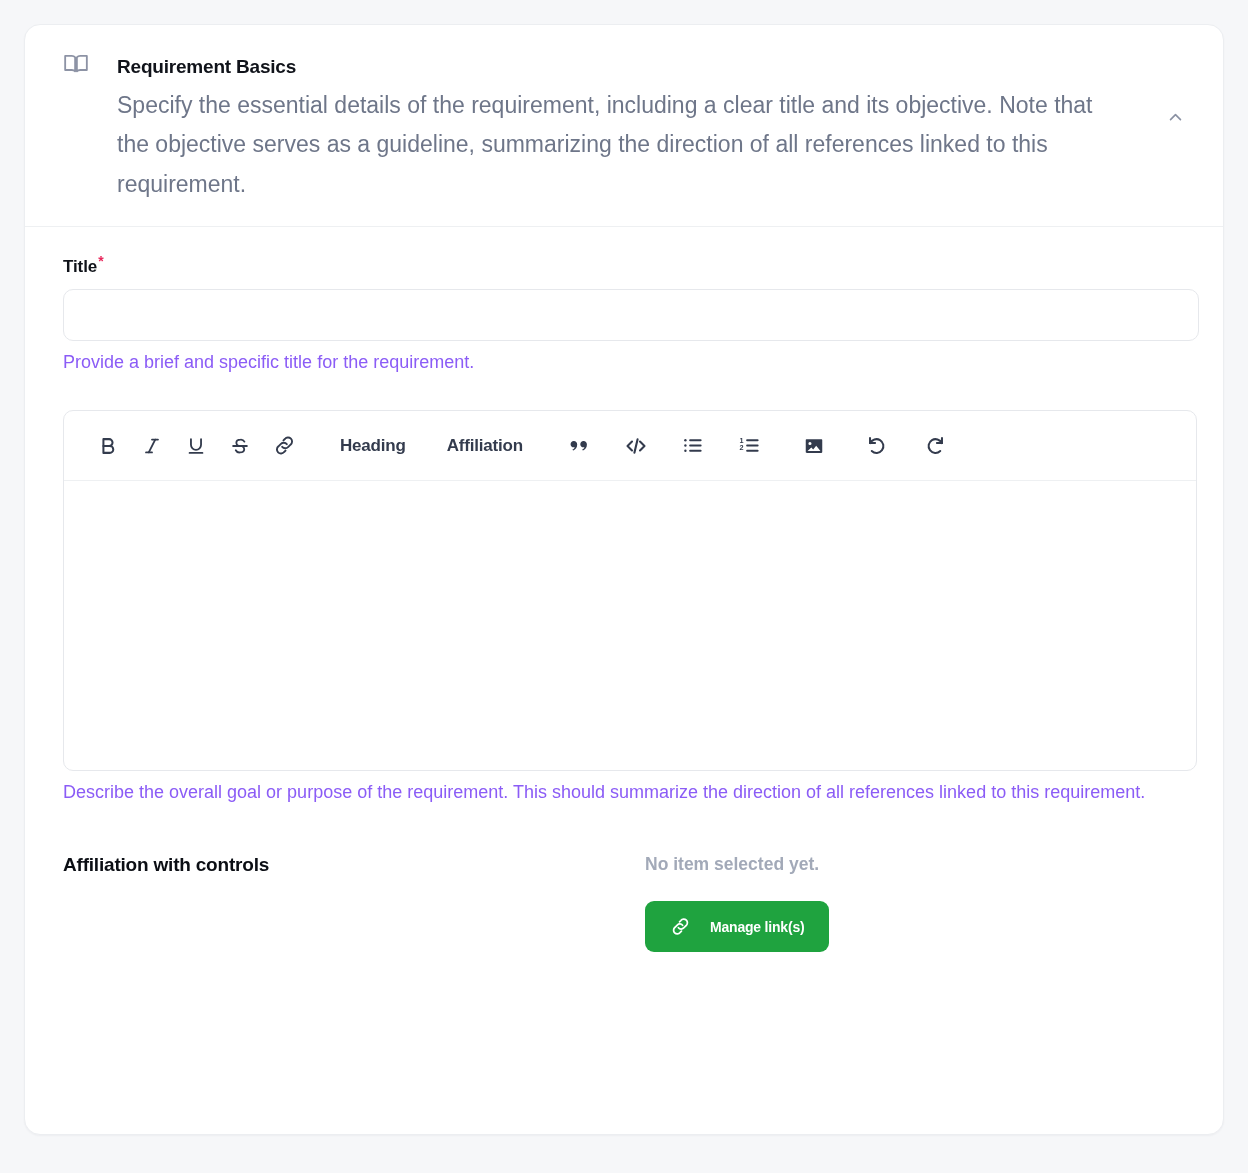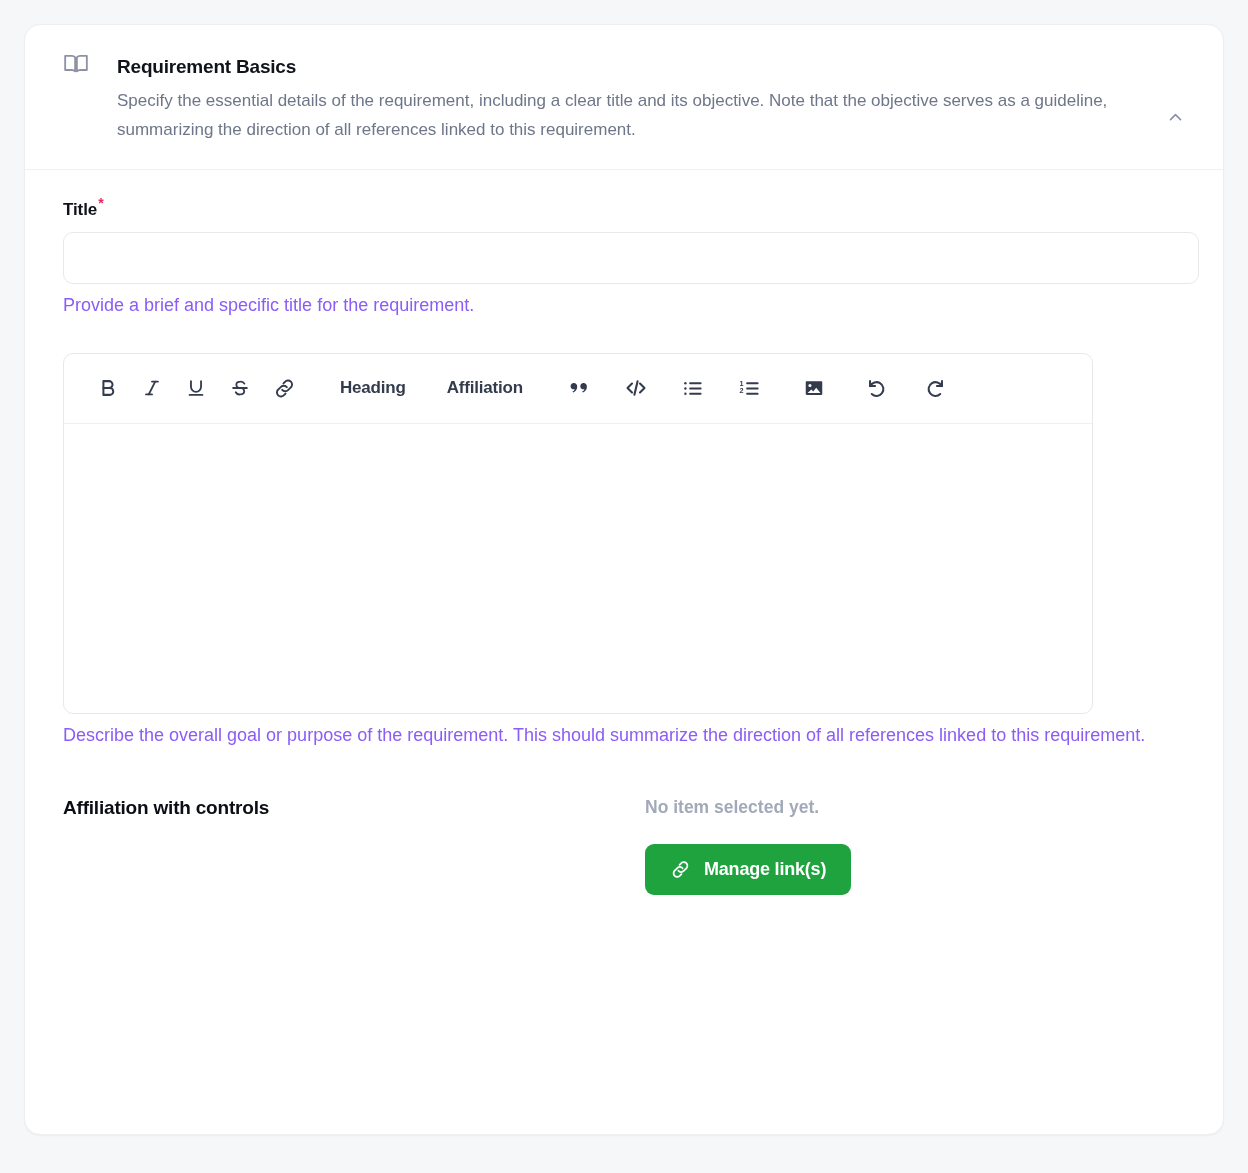--- a/index.html
+++ b/index.html
@@ -51,21 +51,21 @@
   }
   .sh-title {
     font-size: 19px;
     font-weight: 700;
     color: #10131a;
     letter-spacing: -0.2px;
     line-height: 1.3;
     margin: 10px 0 6px 0;
   }
   .sh-desc {
-    font-size: 17px;
+    font-size: 23px;
     line-height: 1.72;
     color: #6e7689;
     font-weight: 400;
     max-width: 1040px;
   }
   .sh-collapse {
     position: absolute;
     right: 26px;
     top: 70px;
     width: 44px;
@@ -122,21 +122,21 @@
     line-height: 1.72;
     color: #8b5cf6;
     margin-top: 6px;
     max-width: 1140px;
   }
 
   .spacer-lg { height: 32px; }
 
   
   .editor {
-    width: 1030px;
+    width: 1134px;
     border: 1px solid #e6e8ec;
     border-radius: 10px;
     background: #ffffff;
     overflow: hidden;
   }
   .editor-toolbar {
     display: flex;
     align-items: center;
     height: 70px;
     padding: 0 24px;
@@ -198,28 +198,28 @@
   }
   .controls-empty {
     font-size: 17.5px;
     color: #a2a9b8;
     margin: 0 0 26px 0;
     font-weight: bold;
   }
   .btn-primary {
     display: inline-flex;
     align-items: center;
-    gap: 13px;
+    gap: 19px;
     height: 51px;
     padding: 12px 25px;
     background: #1fa33f;
     color: #ffffff;
     border: none;
     border-radius: 9px;
-    font-size: 18px;
+    font-size: 14px;
     font-weight: 700;
     letter-spacing: -0.2px;
     cursor: pointer;
     font-family: "Liberation Sans", sans-serif;
   }
   .btn-icon { display: flex; align-items: center; }
 </style>
 </head>
 <body>
 

